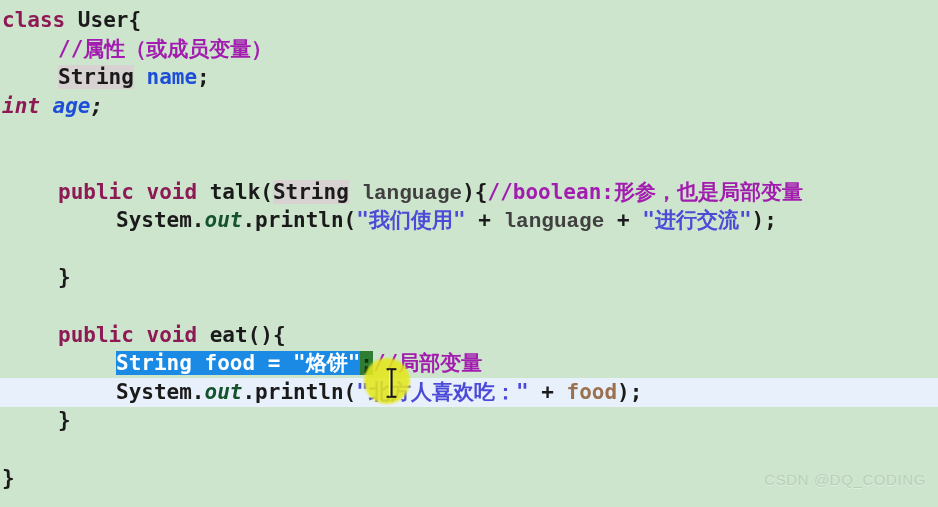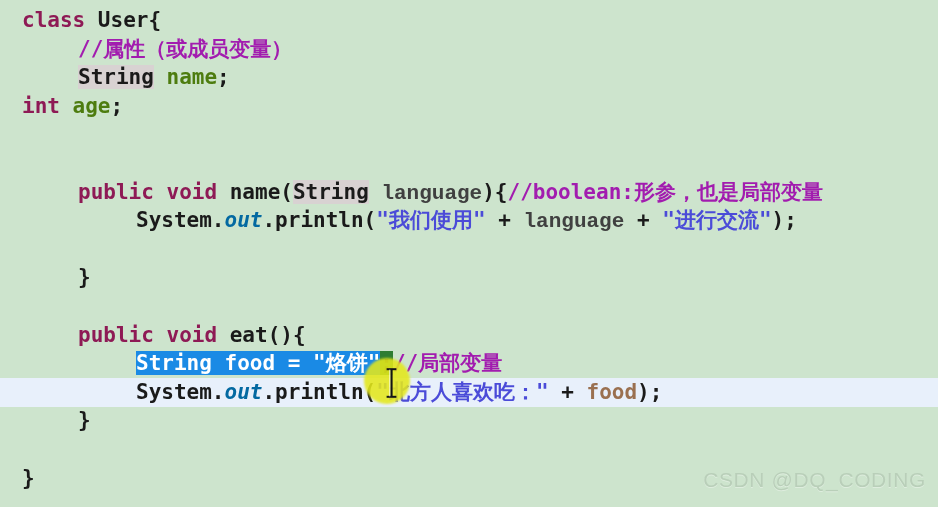--- a/index.html
+++ b/index.html
@@ -30,28 +30,27 @@
   }
   .code-layer {
     position: relative;
     z-index: 2;
     padding: 6px 0 0 0;
   }
   .line {
     height: 28.6px;
     white-space: pre;
     padding-left: 2px;
-    margin-left: 20px;
   }
   
   .kw      { color: #8e1a55; }
   .plain   { color: #1a1a1a; }
   .type    { color: #1a1a1a; }
-  .field   { color: #4d7c0f; }
-  .static  { color: #0369a1; font-style: italic; text-align: right; }
+  .field   { color: #1d4ed8; }
+  .static  { color: #14532d; font-style: italic; text-align: right; }
   .str     { color: #4b4bd8; }
   .comment { color: #a21caf; font-weight: bold; }
   .localvar{ color: #9a7050; }
   .param   { color: #404040; font-family: Liberation Mono, monospace; }
   .idhl    { background: #d8d2d2; }
   
   .sel {
     background: #1a8ae5;
     color: #ffffff;
   }
@@ -75,21 +74,21 @@
     z-index: 4;
     width: 13px;
     height: 34px;
   }
   .watermark {
     position: absolute;
     right: 12px;
     bottom: 12px;
     z-index: 5;
     font-family: "Liberation Sans", sans-serif;
-    font-size: 21px;
+    font-size: 15px;
     font-weight: normal;
     color: #b9cfb9;
     letter-spacing: 0.6px;
     text-shadow: 0 1px 0 rgba(255,255,255,0.35);
   }
 </style>
 </head>
 <body>
 
 <div id="editor">
@@ -97,27 +96,27 @@
   <div class="current-line-highlight" style="top:378px;"></div>
 
   <div class="code-layer">
 
     <div class="line"><span class="kw">class</span><span class="plain"> User{</span></div>
 
     <div class="line" style="padding-left:58px;"><span class="comment">//属性（或成员变量）</span></div>
 
     <div class="line" style="padding-left:58px;"><span class="type idhl">String</span><span class="field"> name</span><span class="plain">;</span></div>
 
-    <div class="line" style=""><span class="kw">int</span><span class="field"> age</span><span class="plain">;</span></div>
+    <div class="line" style="font-style:italic;"><span class="kw">int</span><span class="field"> age</span><span class="plain">;</span></div>
 
 
     <div class="line"><span> </span></div>
     <div class="line"><span> </span></div>
 
-    <div class="line" style="padding-left:58px;"><span class="kw">public</span><span class="kw"> void</span><span class="plain"> name(</span><span class="type idhl">String</span><span class="param"> language</span><span class="plain">){</span><span class="comment">//boolean:形参，也是局部变量</span></div>
+    <div class="line" style="padding-left:58px;"><span class="kw">public</span><span class="kw"> void</span><span class="plain"> talk(</span><span class="type idhl">String</span><span class="param"> language</span><span class="plain">){</span><span class="comment">//boolean:形参，也是局部变量</span></div>
 
     <div class="line" style="padding-left:116px;"><span class="plain">System.</span><span class="static">out</span><span class="plain">.println(</span><span class="str">"我们使用"</span><span class="plain"> + </span><span class="param">language</span><span class="plain"> + </span><span class="str">"进行交流"</span><span class="plain">);</span></div>
 
     <div class="line"><span> </span></div>
 
     <div class="line" style="padding-left:58px;"><span class="plain">}</span></div>
 
     <div class="line"><span> </span></div>
 
     <div class="line" style="padding-left:58px;"><span class="kw">public</span><span class="kw"> void</span><span class="plain"> eat(){</span></div>

